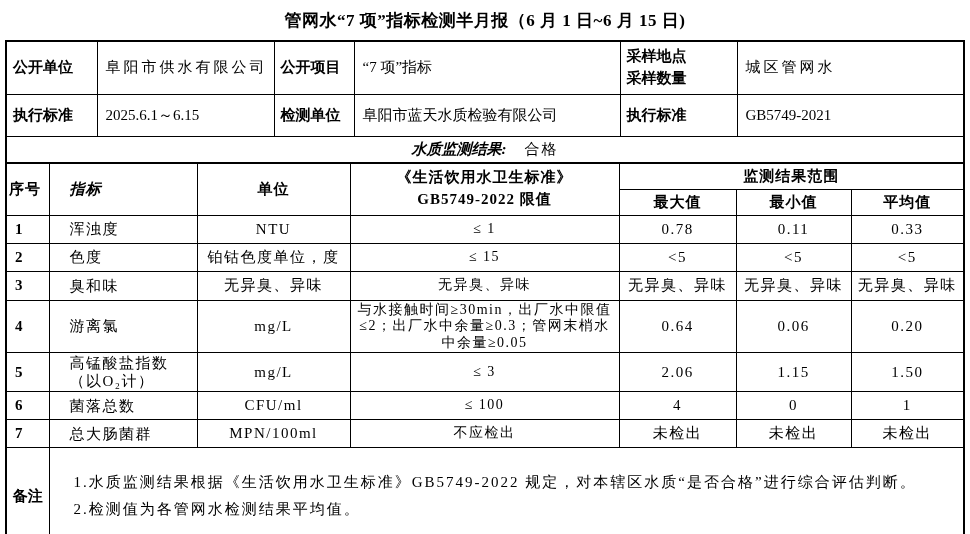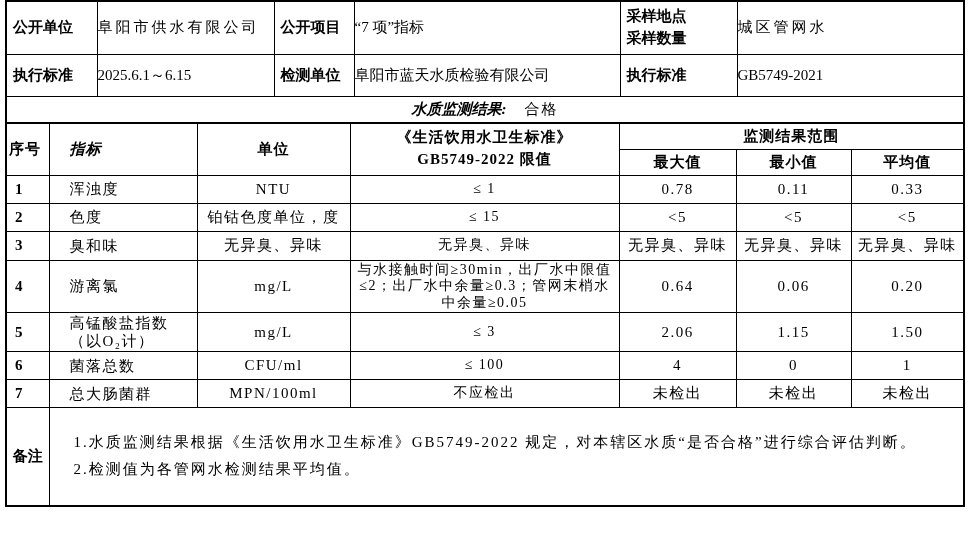--- a/index.html
+++ b/index.html
@@ -10,41 +10,42 @@
          font-weight:bold;font-size:17px;letter-spacing:.5px;}
   .wrap{margin:0 5px;border:2px solid #000;}
   table{width:100%;border-collapse:collapse;table-layout:fixed;}
   td{border:1px solid #000;font-size:15px;vertical-align:middle;
      padding:1px 2px;overflow:hidden;}
   td:first-child{border-left:none;}
   td:last-child{border-right:none;}
   .info tr:first-child td{border-top:none;}
   .main tr:last-child td{border-bottom:none;}
   .lbl{font-weight:bold;text-align:left;padding-left:6px;}
-  .val{text-align:left;padding-left:0;}
+  .val{text-align:left;padding-left:8px;}
   .sp{letter-spacing:3px;}
   .c{text-align:center;}
   .b{font-weight:bold;font-style:italic;}
   .resrow .v{margin-left:18px;font-weight:normal;letter-spacing:2px;}
   .hdr td{font-weight:bold;letter-spacing:1px;}
   .two-line div{line-height:1.45;}
   .limit2{line-height:1.25;font-weight:bold;margin-top:12px;}
   .data td{letter-spacing:1.5px;}
   .no{font-weight:bold;text-align:left;padding-left:8px;letter-spacing:0;}
   .ind{text-align:left;padding-left:20px;line-height:1.2;}
   .limit{font-size:14px;line-height:1.18;letter-spacing:1px;}
   .remlbl{font-weight:bold;text-align:center;letter-spacing:0;}
   .rem{font-size:15px;line-height:25px;text-align:left;padding:4px 10px;
        letter-spacing:2px;}
   .rem div{margin:2px 14px;}
 </style>
 </head>
 <body>
 
 <div class="page">
+  <div class="title">管网水“7 项”指标检测半月报（6 月 1 日~6 月 15 日)</div>
 
   <div class="wrap">
 
     <table class="info">
       <colgroup>
         <col style="width:90px">
           <col style="width:177px">
           <col style="width:80px">
         <col style="width:266px">
           <col style="width:117px">

